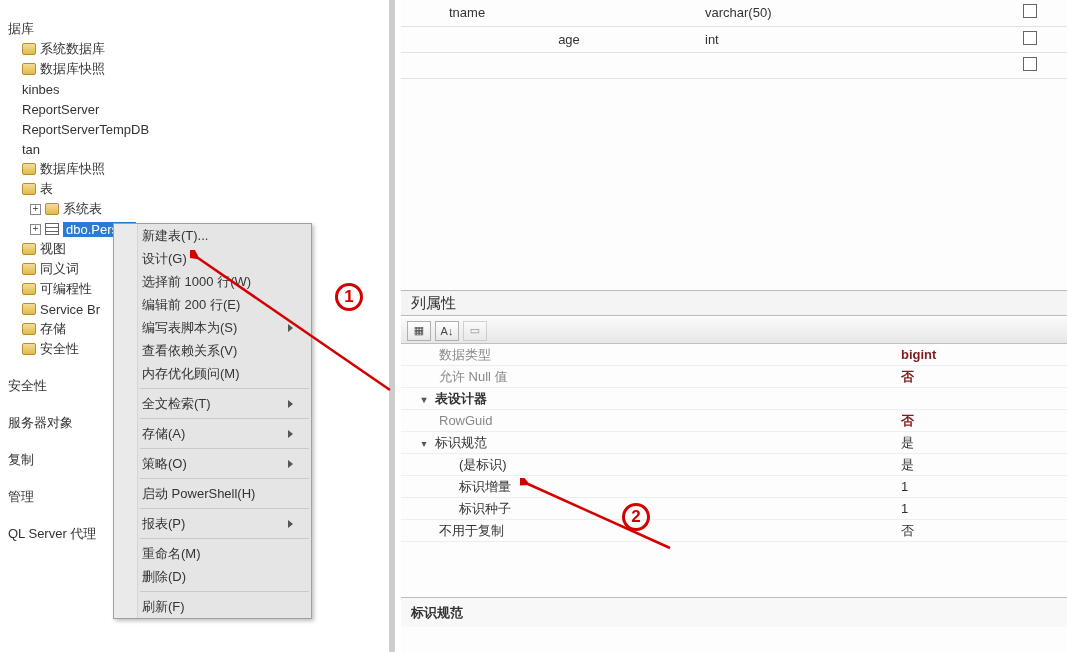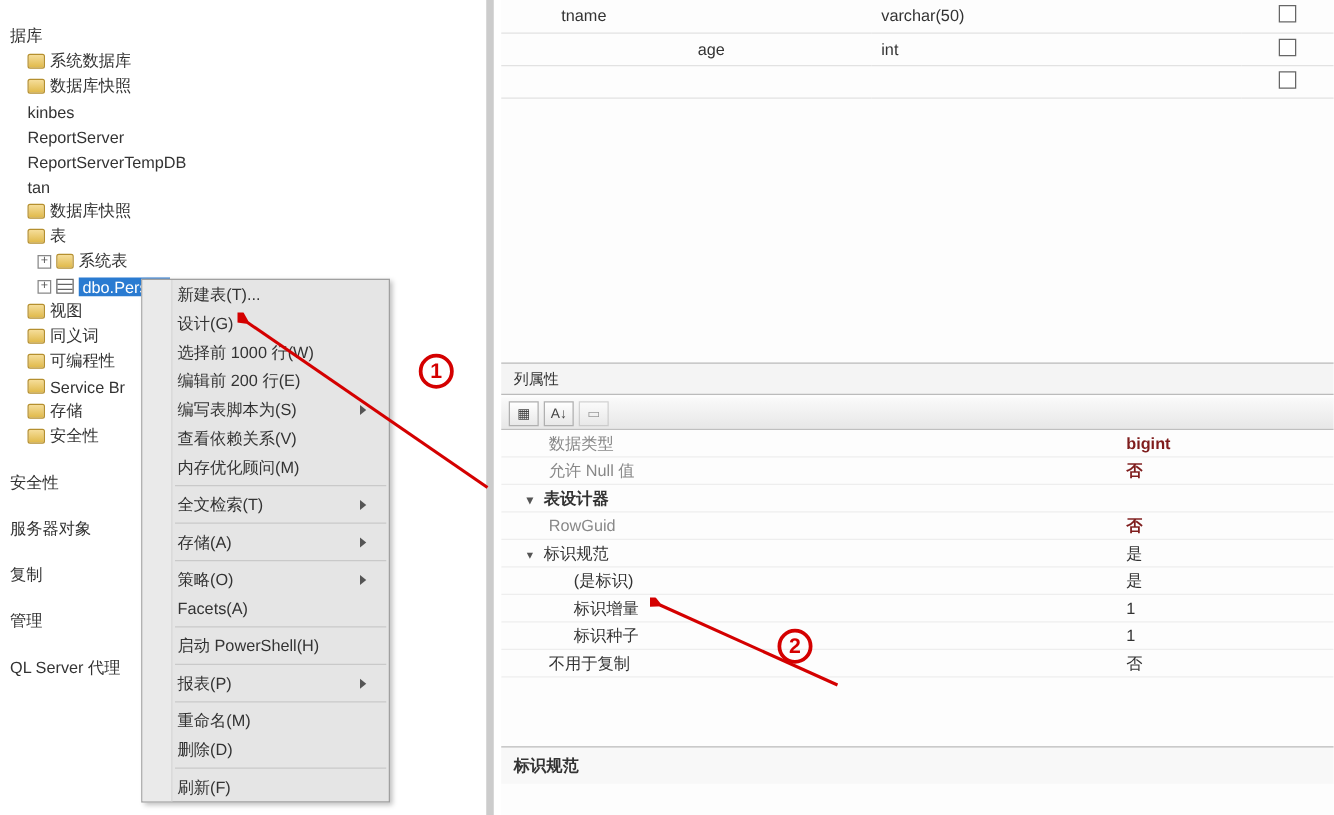--- a/index.html
+++ b/index.html
@@ -110,21 +110,21 @@
   .col-check { width:50px; text-align:center; }
   .chk {
     display:inline-block; width:14px; height:14px;
     border:1px solid #666; background:#fff;
   }
   .props-head {
     position:absolute; left:0; right:0; top:290px;
     height:26px; background:#f4f4f4;
     border-top:1px solid #bbb; border-bottom:1px solid #bbb;
     display:flex; align-items:center; padding-left:10px;
-    font-size:12px; color:#333;
+    font-size:15px; color:#333;
   }
   .props-toolbar {
     position:absolute; left:0; right:0; top:318px;
     height:26px;
     background: linear-gradient(#fafafa,#e7e7e7);
     border-bottom:1px solid #bfbfbf;
     display:flex; align-items:center; gap:4px; padding-left:6px;
   }
   .tb-btn {
     width:24px; height:20px; border:1px solid #b0b0b0;
@@ -288,23 +288,20 @@
     </div>
   <div class="cm-sep"></div>
   <div class="context-item">
       <span>存储(A)</span>
       <span class="cm-arrow"></span>
     </div>
   <div class="cm-sep"></div>
   <div class="context-item">
       <span>策略(O)</span>
       <span class="cm-arrow"></span>
-    </div>
-  <div class="context-item">
-      <span>Facets(A)</span>
     </div>
   <div class="cm-sep"></div>
   <div class="context-item">
       <span>启动 PowerShell(H)</span>
     </div>
   <div class="cm-sep"></div>
   <div class="context-item">
       <span>报表(P)</span>
       <span class="cm-arrow"></span>
     </div>

